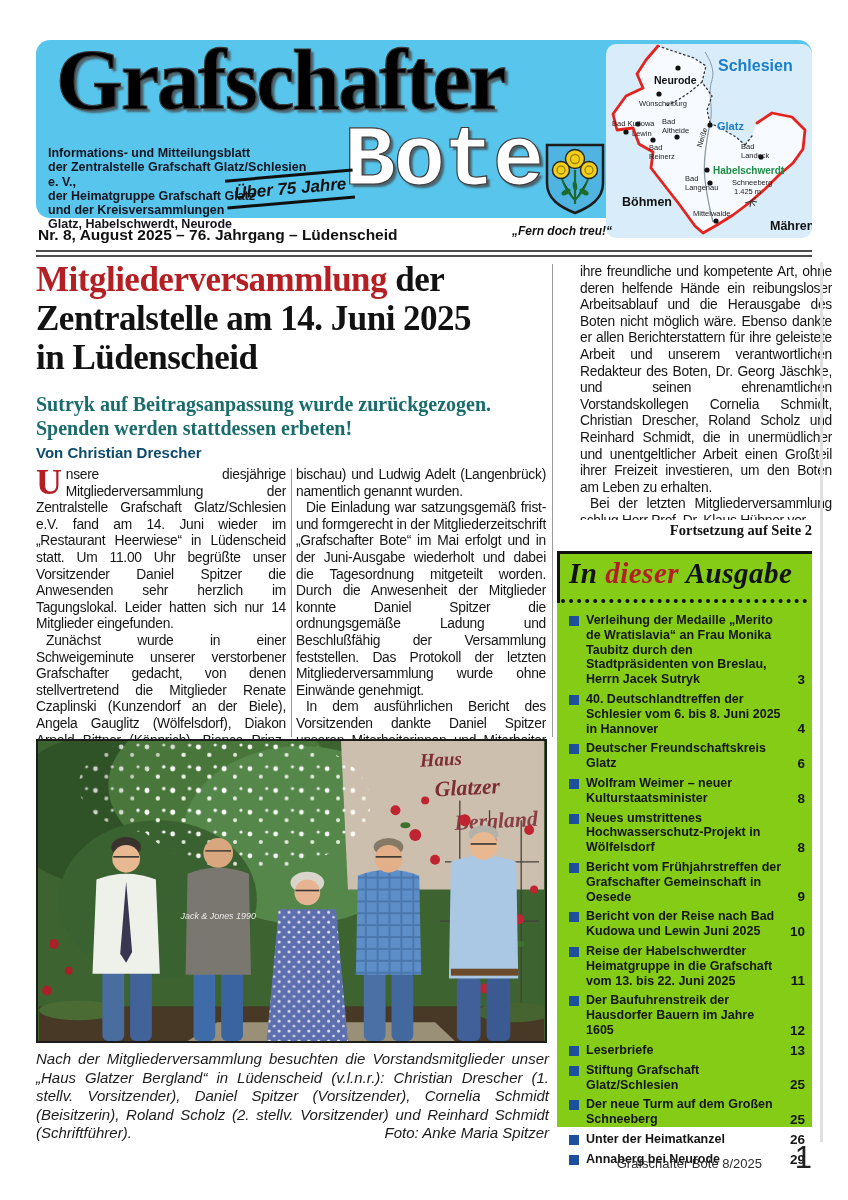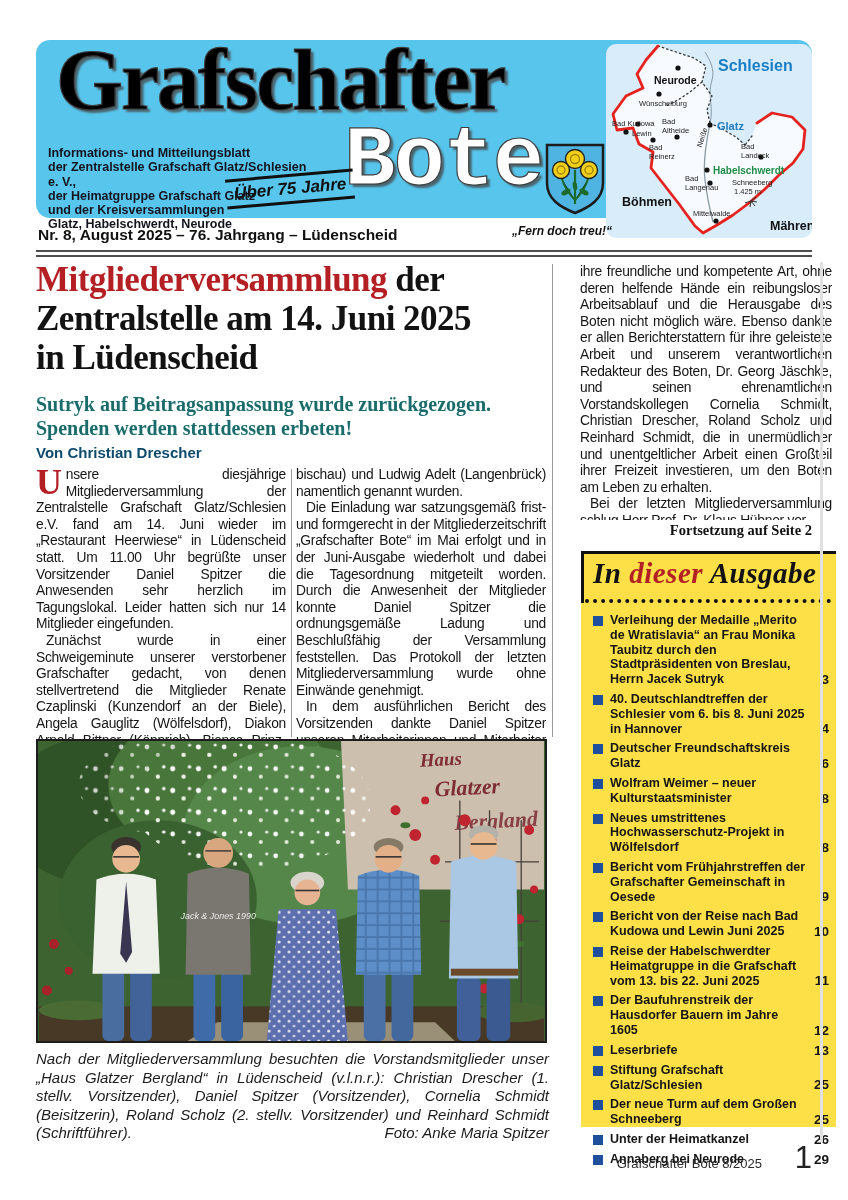--- a/index.html
+++ b/index.html
@@ -53,21 +53,21 @@
   #rule-c23{left:552px;top:264px;height:473px;}
   #continuation{left:560px;top:522px;width:252px;text-align:right;font-weight:bold;font-size:14.5px;color:#111;font-family:Liberation Serif, serif;}
 
   
   #photo-frame{left:36px;top:739px;width:511px;height:304px;border:2px solid #1c1c1c;box-sizing:border-box;background:#3c6330;}
   #caption{left:36px;top:1050px;width:513px;font-style:italic;font-size:15px;line-height:18.5px;
       text-align:justify;color:#1c1c1c;}
   #caption .credit{float:right;font-style:italic;}
 
   
-  #toc-box{left:557px;top:551px;width:255px;height:576px;background:#fde047;box-sizing:border-box;margin-left:24px;}
+  #toc-box{left:557px;top:551px;width:255px;height:576px;background:#84cc16;box-sizing:border-box;}
   #toc-topline{position:absolute;left:0;top:0;width:100%;height:3px;background:#111;}
   #toc-leftline{position:absolute;left:0;top:0;width:3px;height:52px;background:#111;}
   #toc-title{position:absolute;left:12px;top:6px;font-family:"Liberation Serif",serif;font-style:italic;
       font-weight:bold;font-size:29px;letter-spacing:0.5px;color:#121212;white-space:pre;}
   #toc-title .red{color:#b41f24;}
   #toc-dots{position:absolute;left:4px;top:48px;width:246px;border-bottom:4px dotted #111;}
   #toc-list{position:absolute;left:12px;top:62px;width:236px;}
   .toc-item{display:flex;align-items:flex-start;margin-bottom:5px;}
   .toc-bullet{flex:0 0 10px;height:10px;background:#1d4f9c;margin:3px 7px 0 0;}
   .toc-label{flex:1;font-weight:bold;font-size:12.5px;line-height:14.8px;color:#151515;}

